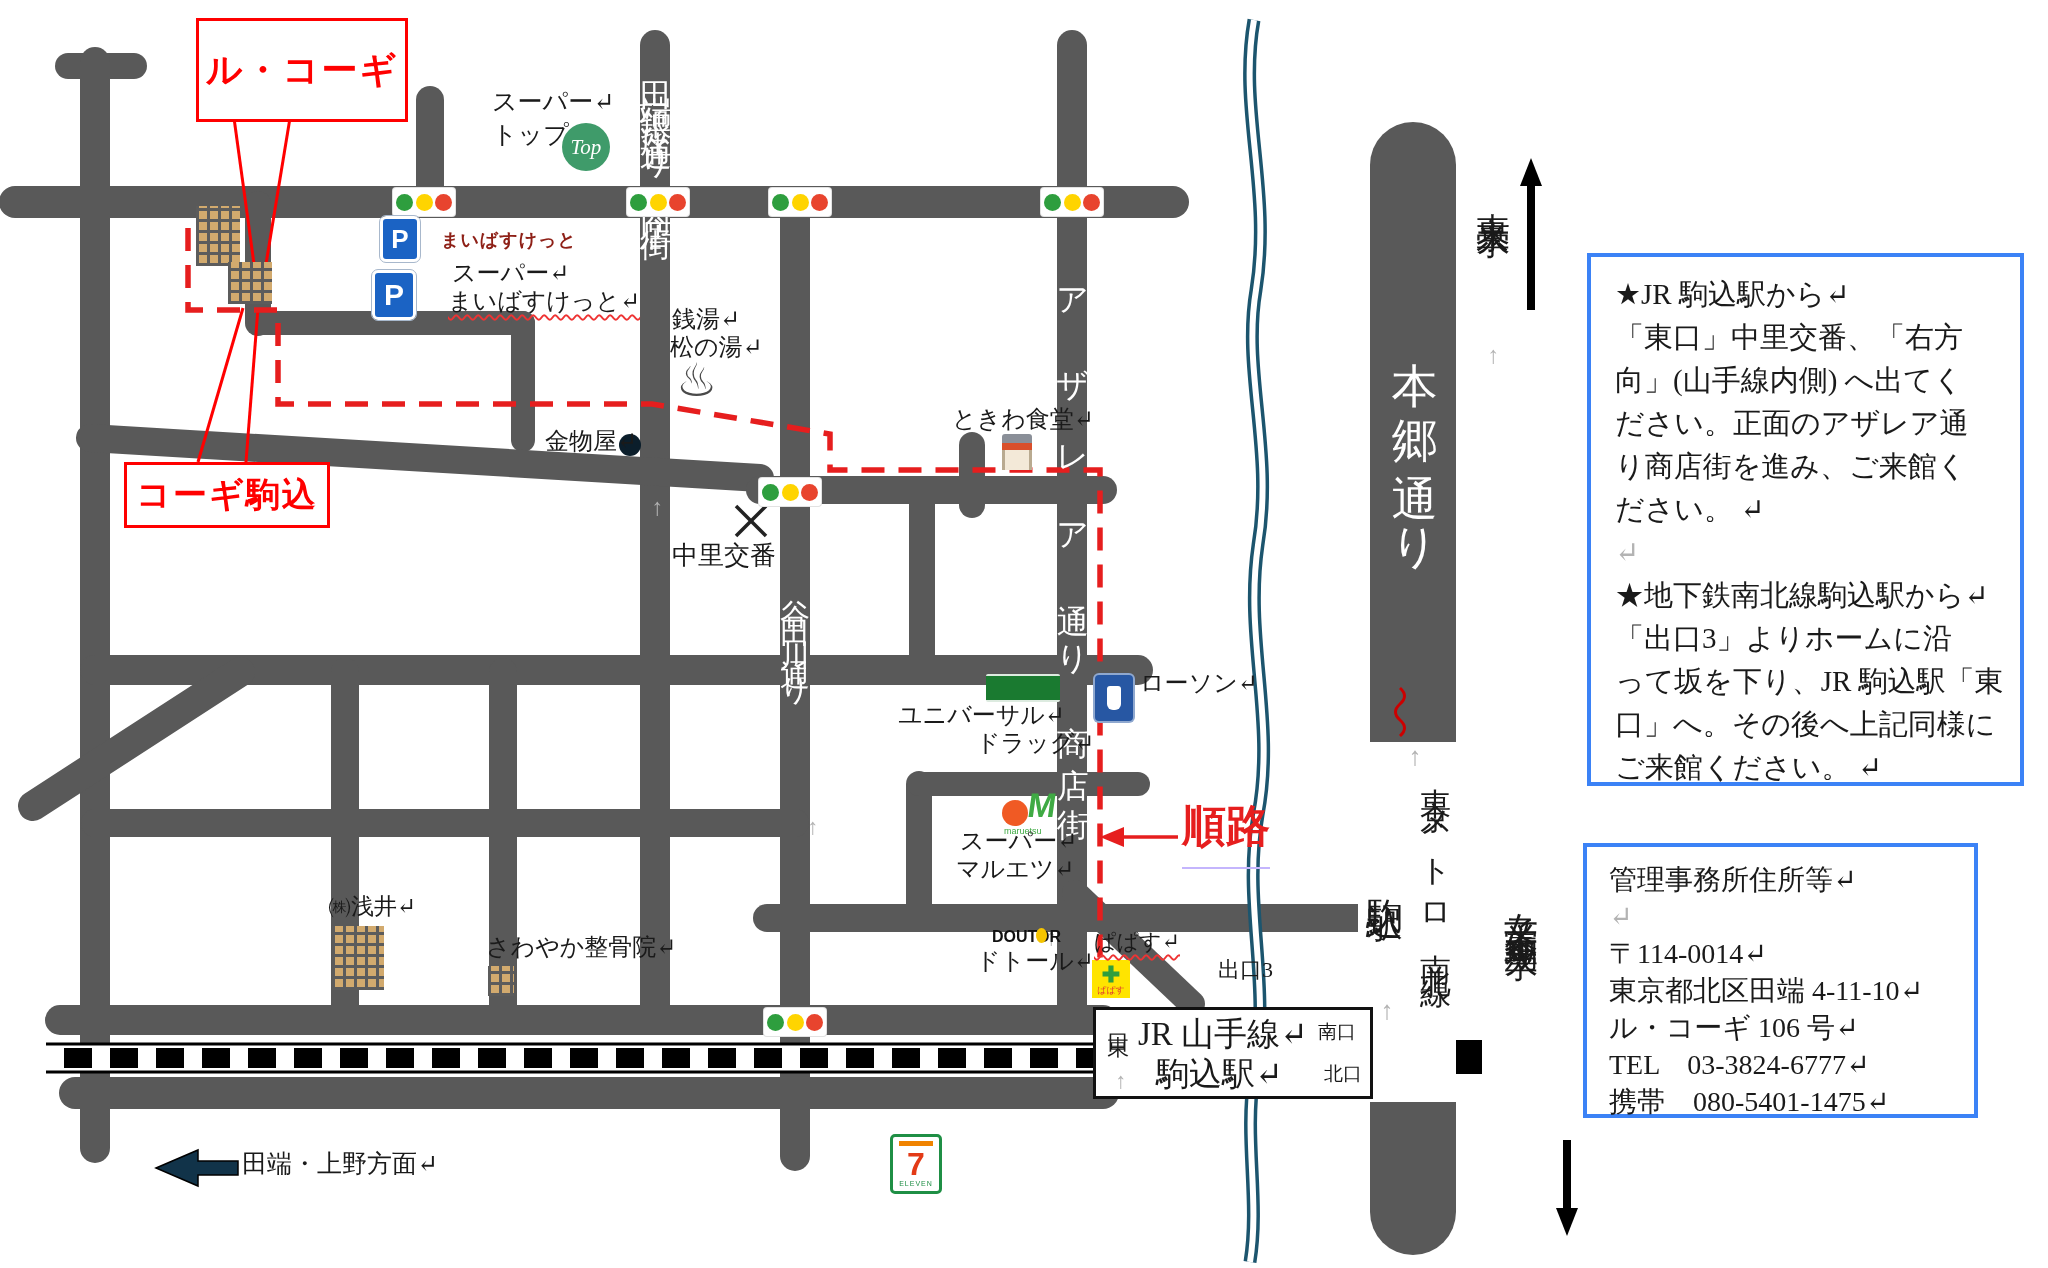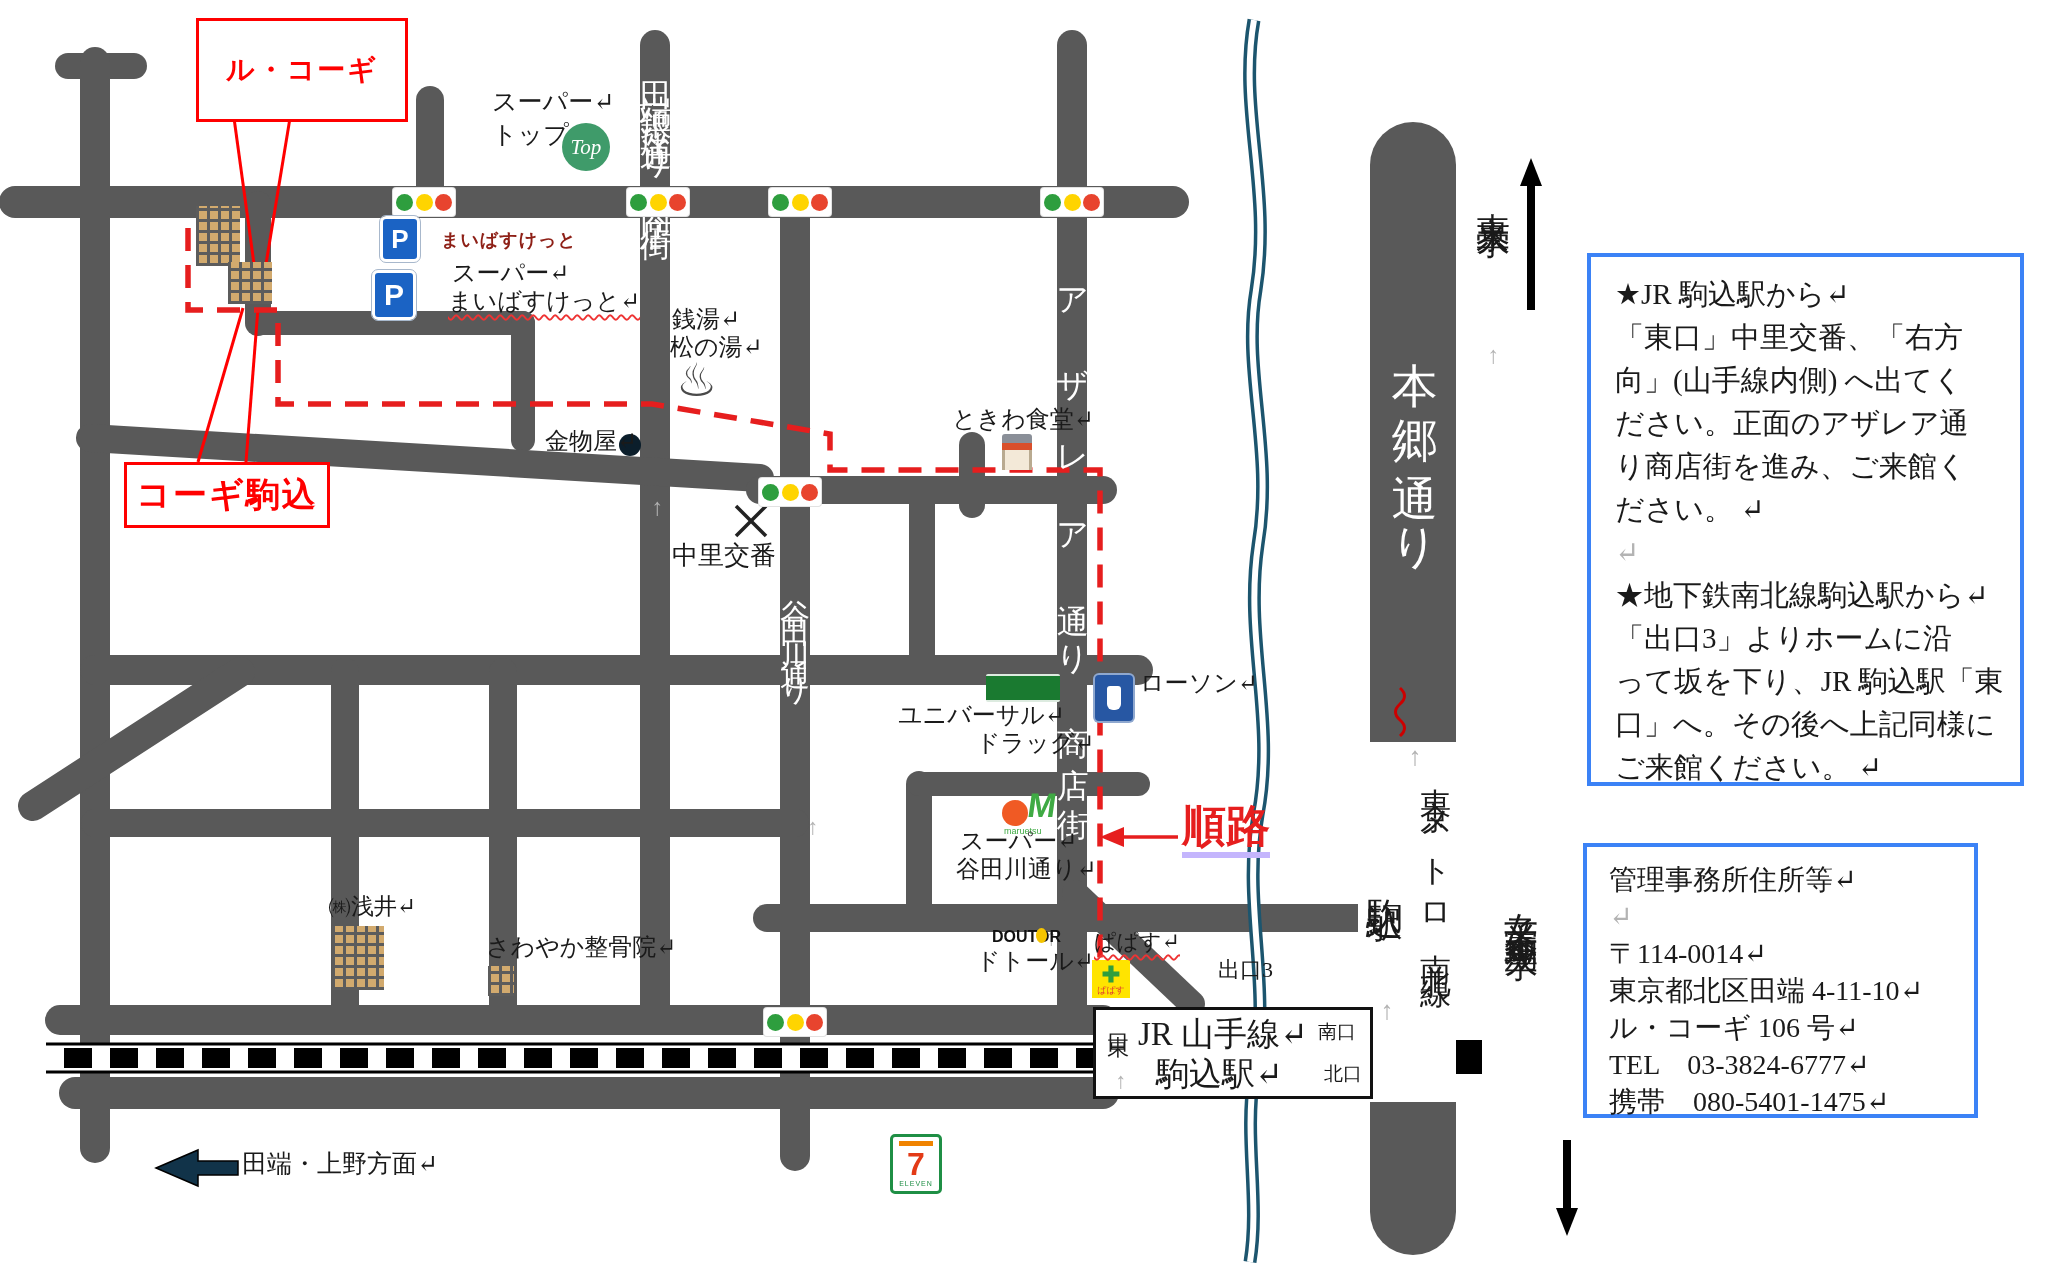--- a/index.html
+++ b/index.html
@@ -48,21 +48,21 @@
   .seven-icon .s7{color:#e33a16;font-size:32px;font-weight:bold;font-family:"Liberation Sans",sans-serif}
   .seven-icon .sE{color:#1f8f45;font-size:7px;font-family:"Liberation Sans",sans-serif;letter-spacing:1px}
   .seven-icon .bar{width:34px;height:5px;background:#f08300;margin-bottom:2px}
   .shop-icon{position:absolute;width:30px;height:36px;z-index:3}
   .shop-icon .roof{width:30px;height:9px;background:#8a8f98;border-radius:3px 3px 0 0}
   .shop-icon .awn{width:30px;height:7px;background:#d94f2b}
   .shop-icon .body{width:30px;height:20px;background:#f3e9d8;border-left:3px solid #b9aa90;border-right:3px solid #b9aa90;box-sizing:border-box}
   .maibasu-logo{position:absolute;color:#8e2017;font-weight:bold;font-size:18px;z-index:3;
                 font-family:Liberation Sans, sans-serif;letter-spacing:1px}
   .junro{position:absolute;color:#e61e1e;font-weight:bold;font-size:44px;z-index:5;
-         border-bottom:6px solid #c4b5fd;padding-bottom:2px;line-height:1.05}
+         border-bottom:2px solid #c4b5fd;padding-bottom:17px;line-height:1.05}
   .whitebox{position:absolute;background:#fff;z-index:2}
   .jrbox{position:absolute;left:1093px;top:1007px;width:280px;height:92px;background:#fff;
          border:3px solid #111;z-index:3;box-sizing:border-box}
 </style>
 </head>
 <body>
 
 <div id="stage">
 
   <svg id="roadlayer" width="2048" height="1268" viewBox="0 0 2048 1268">
@@ -173,21 +173,21 @@
 
   <div class="jrbox">
     <div class="lbl vtext" style="left:10px;top:8px;font-size:22px">東口</div>
     <div class="lbl vtext gray" style="left:12px;top:58px;font-size:22px">↑</div>
     <div class="lbl" style="left:42px;top:6px;font-size:33px">JR 山手線↵</div>
     <div class="lbl" style="left:222px;top:12px;font-size:19px">南口</div>
     <div class="lbl" style="left:60px;top:46px;font-size:33px">駒込駅↵</div>
     <div class="lbl" style="left:228px;top:54px;font-size:19px">北口</div>
   </div>
 
-  <div class="redbox" style="left:196px;top:18px;width:206px;height:98px;font-size:28px">ル・コーギ</div>
+  <div class="redbox" style="left:196px;top:18px;width:206px;height:98px;font-size:36px">ル・コーギ</div>
   <div class="redbox" style="left:124px;top:462px;width:200px;height:60px;font-size:34px">コーギ駒込</div>
   <div class="junro" style="left:1182px;top:804px">順路</div>
 
   <div class="bld" style="left:196px;top:206px;width:44px;height:60px"></div>
   <div class="bld" style="left:228px;top:262px;width:44px;height:42px"></div>
   <div class="bld" style="left:332px;top:926px;width:52px;height:64px"></div>
   <div class="bld" style="left:488px;top:966px;width:26px;height:30px"></div>
 
   <div class="tl" style="left:393px;top:188px">
       <i style="background:#2e9e3e"></i>
@@ -251,21 +251,21 @@
 
   <div class="lawson-icon" style="left:1095px;top:675px">
       <b></b>
     </div>
   <div class="lbl" style="left:1140px;top:670px;font-size:24px">ローソン↵</div>
 
   <div class="maruetsu-o" style="left:1002px;top:800px"></div>
   <div class="maruetsu-m" style="left:1028px;top:788px">M</div>
   <div class="maruetsu-t" style="left:1004px;top:826px">maruetsu</div>
   <div class="lbl" style="left:960px;top:828px;font-size:24px">スーパー↵</div>
-  <div class="lbl" style="left:956px;top:856px;font-size:24px">谷田川通り↵</div>
+  <div class="lbl" style="left:956px;top:856px;font-size:24px">マルエツ↵</div>
 
   <div class="doutor-logo" style="left:992px;top:928px">DOUTOR</div>
   <div class="doutor-bean" style="left:1036px;top:928px"></div>
   <div class="lbl" style="left:976px;top:948px;font-size:24px">ドトール↵</div>
 
   <div class="lbl wavy" style="left:1094px;top:930px;font-size:22px;z-index:4">ぱぱす↵</div>
   <div class="papasu-icon" style="left:1092px;top:960px">
     <span class="cross">✚</span>
     <span class="tiny">ぱぱす</span>
   </div>

